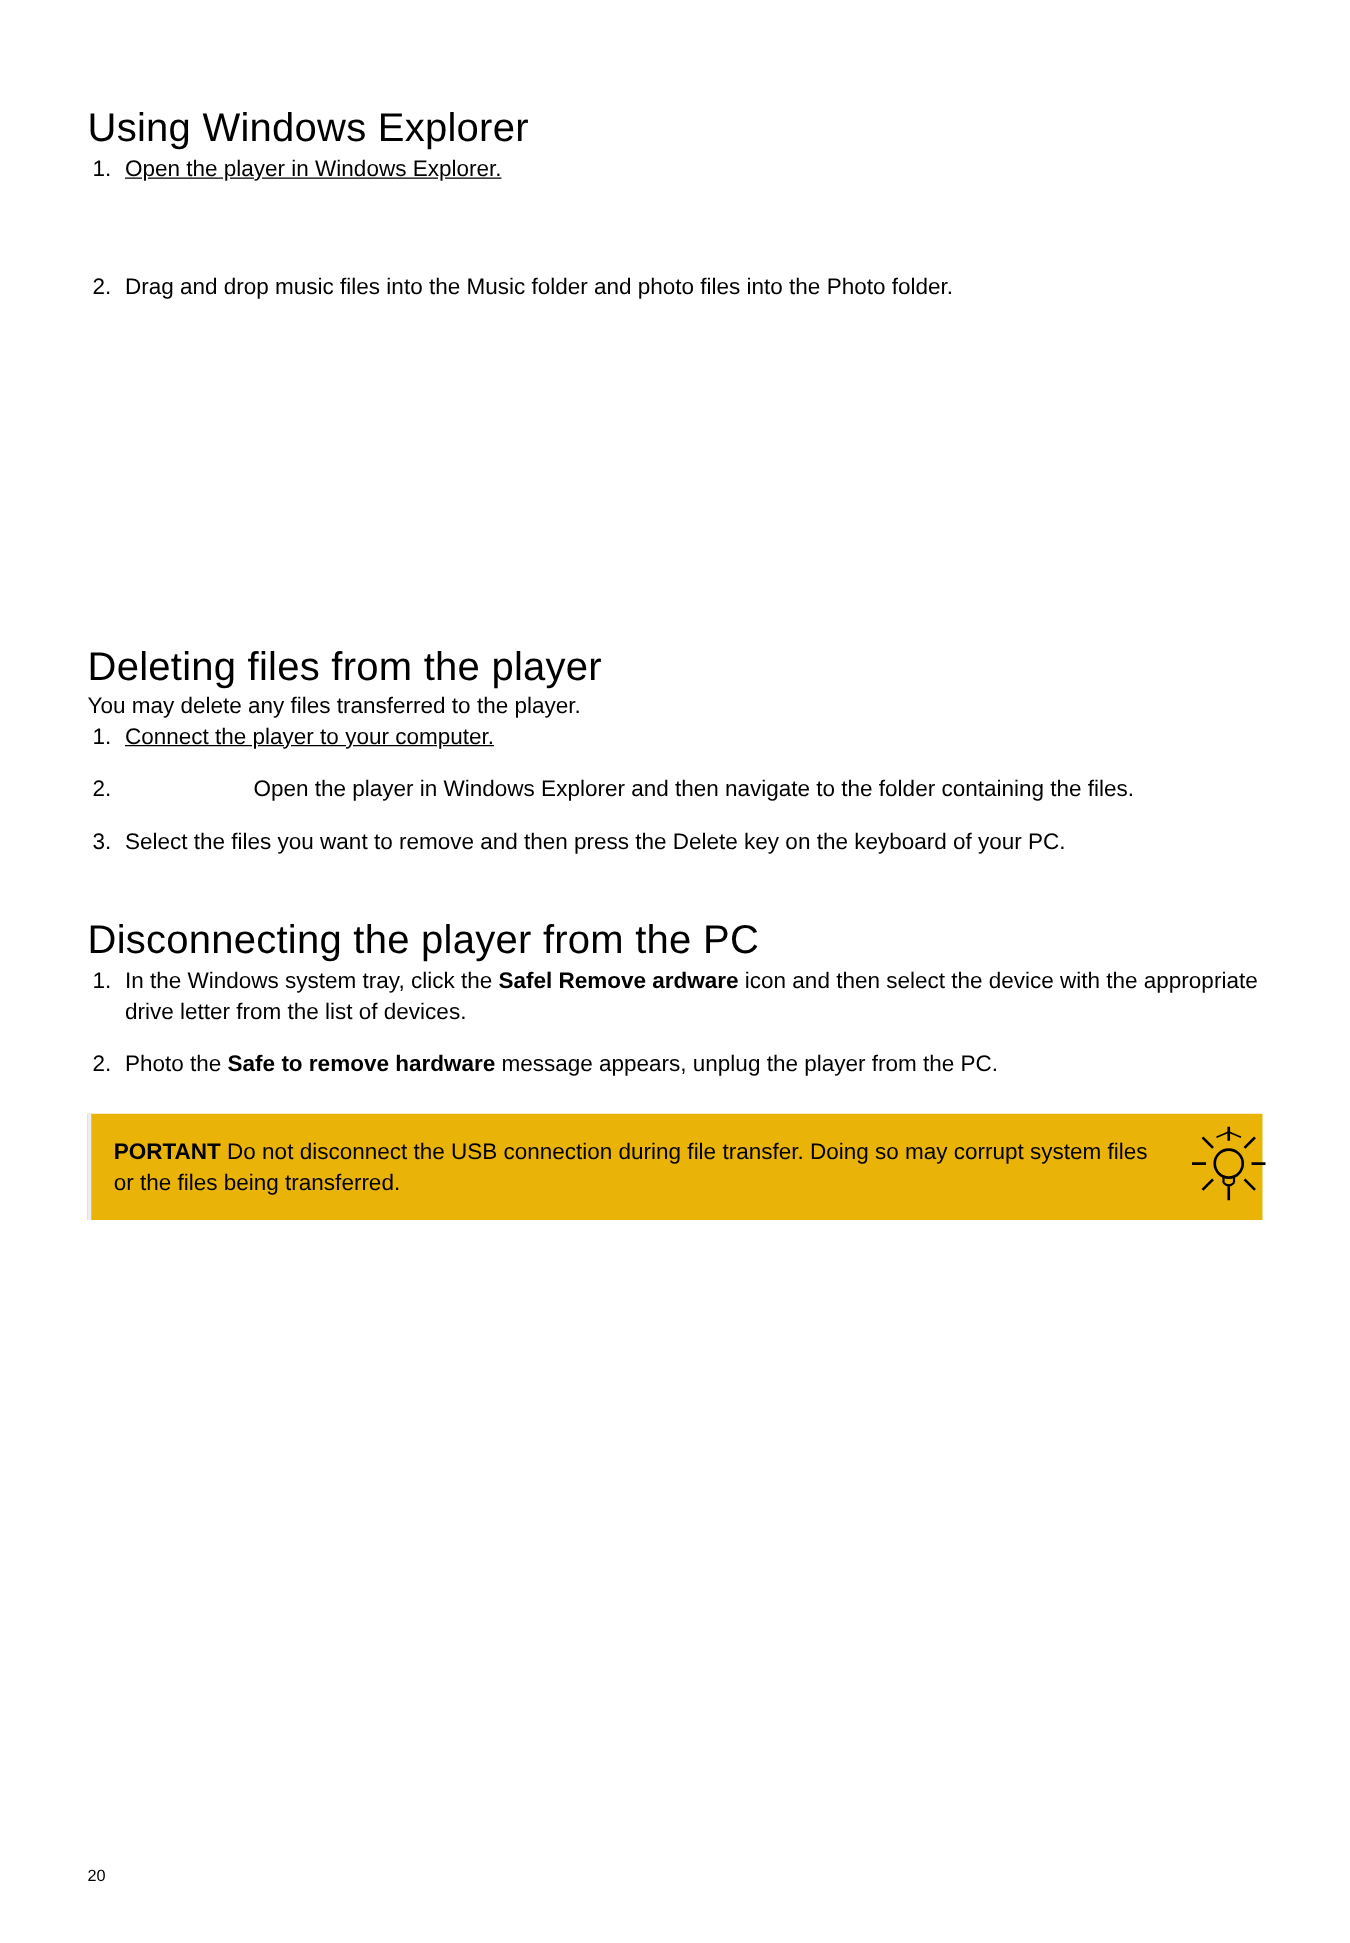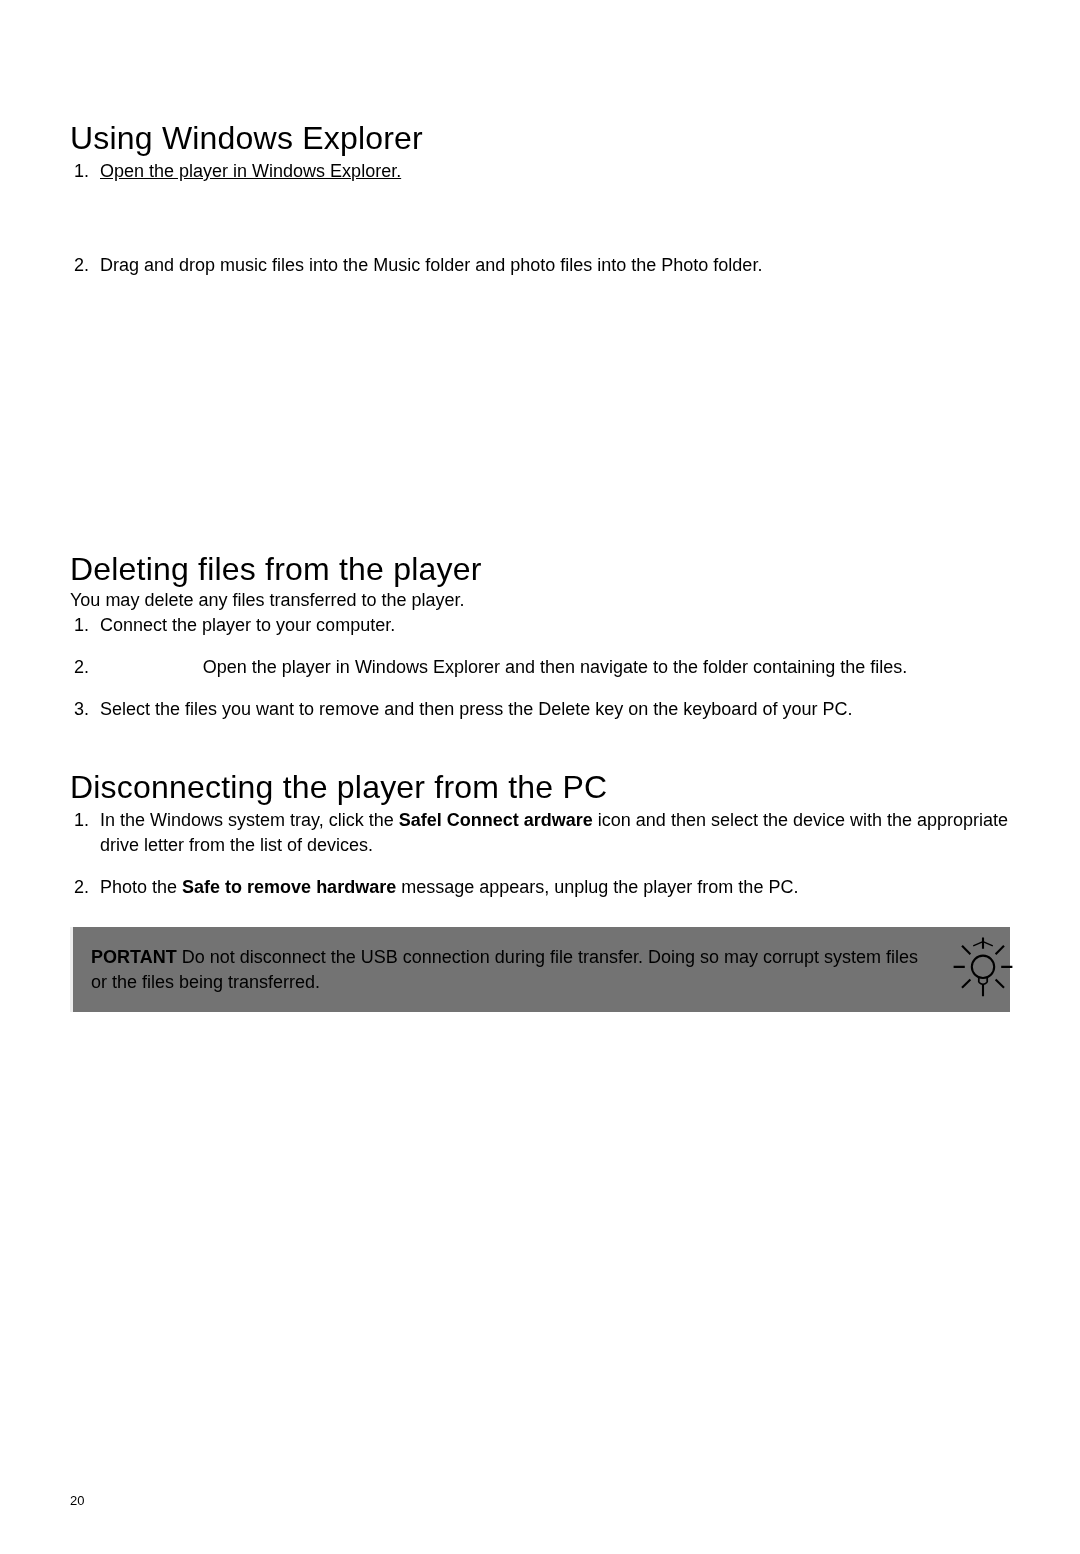--- a/index.html
+++ b/index.html
@@ -1,27 +1,27 @@
 <!DOCTYPE html>
 <html><head>
 <meta charset="utf-8">
 <style>
   * { margin: 0; padding: 0; box-sizing: border-box; }
   html, body { width: 1080px; height: 1554px; background: #fff; font-family: "Segoe UI", "Helvetica Neue", Arial, sans-serif; color: #000; }
-  .page { padding: 120px 70px 40px 70px; position: relative; height: 100%; }
+  .page { padding: 84px 70px 40px 70px; position: relative; height: 100%; }
   h2 { font-size: 32px; font-weight: 400; margin-bottom: 2px; letter-spacing: 0.2px; }
   .subhead { font-size: 18px; font-weight: 700; margin-bottom: 2px; }
   ol { list-style: decimal; padding-left: 24px; }
   li { font-size: 18px; line-height: 1.35; margin-bottom: 6px; padding-left: 6px; }
   li.gap { margin-bottom: 70px; text-decoration: underline; }
   .block { margin-bottom: 28px; }
   .lead { font-size: 18px; margin-bottom: 2px; }
   .spacer-lg { height: 245px; }
   .section-gap { height: 20px; }
-  .callout { position: relative; background: #737373; padding: 18px 90px 18px 18px; border-left: 3px solid #eee; margin-top: 26px; font-size: 18px; line-height: 1.35; }
+  .callout { position: relative; background: #eab308; padding: 18px 90px 18px 18px; border-left: 3px solid #eee; margin-top: 26px; font-size: 18px; line-height: 1.35; }
   .callout .label { font-weight: 700; display: inline; }
   .callout-icon { position: absolute; right: -8px; top: 50%; transform: translateY(-50%); }
   .pagenum { position: absolute; bottom: 46px; left: 70px; font-size: 13px; }
   .inline-bold { font-weight: 700; }
 </style>
 </head>
 <body>
 
 <div class="page">
 
@@ -32,33 +32,33 @@
       <li>Drag and drop music files into the Music folder and photo files into the Photo folder.</li>
     </ol>
   </div>
 
   <div class="spacer-lg"></div>
 
   <div class="block">
     <h2>Deleting files from the player</h2>
     <div class="lead">You may delete any files transferred to the player.</div>
     <ol>
-      <li style="margin-bottom:18px;">Connect the player to your computer.</li>
+      <li style="margin-bottom:18px;text-decoration:underline;">Connect the player to your computer.</li>
       <li style="margin-bottom:18px;text-align:center;">Open the player in Windows Explorer and then navigate to the folder containing the files.</li>
       <li>Select the files you want to remove and then press the Delete key on the keyboard of your PC.</li>
     </ol>
   </div>
 
   <div class="section-gap"></div>
 
   <div class="block">
     <h2>Disconnecting the player from the PC</h2>
     <ol>
       <li style="margin-bottom:18px;">
-        <span>In the Windows system tray, click the </span><span class="inline-bold">Safel  Connect  ardware</span><span> icon          and then select the device with the appropriate drive letter from the list of devices.</span>
+        <span>In the Windows system tray, click the </span><span class="inline-bold">Safel  Remove  ardware</span><span> icon          and then select the device with the appropriate drive letter from the list of devices.</span>
       </li>
       <li>
         <span>Photo the </span><span class="inline-bold">Safe to remove hardware </span><span>message appears, unplug the player from the PC.</span>
       </li>
     </ol>
   </div>
 
   <div class="callout">
     <span class="label">PORTANT</span><span>       Do not disconnect the USB connection during file transfer. Doing so may corrupt system files or the files being transferred.</span>
     <span class="callout-icon">

